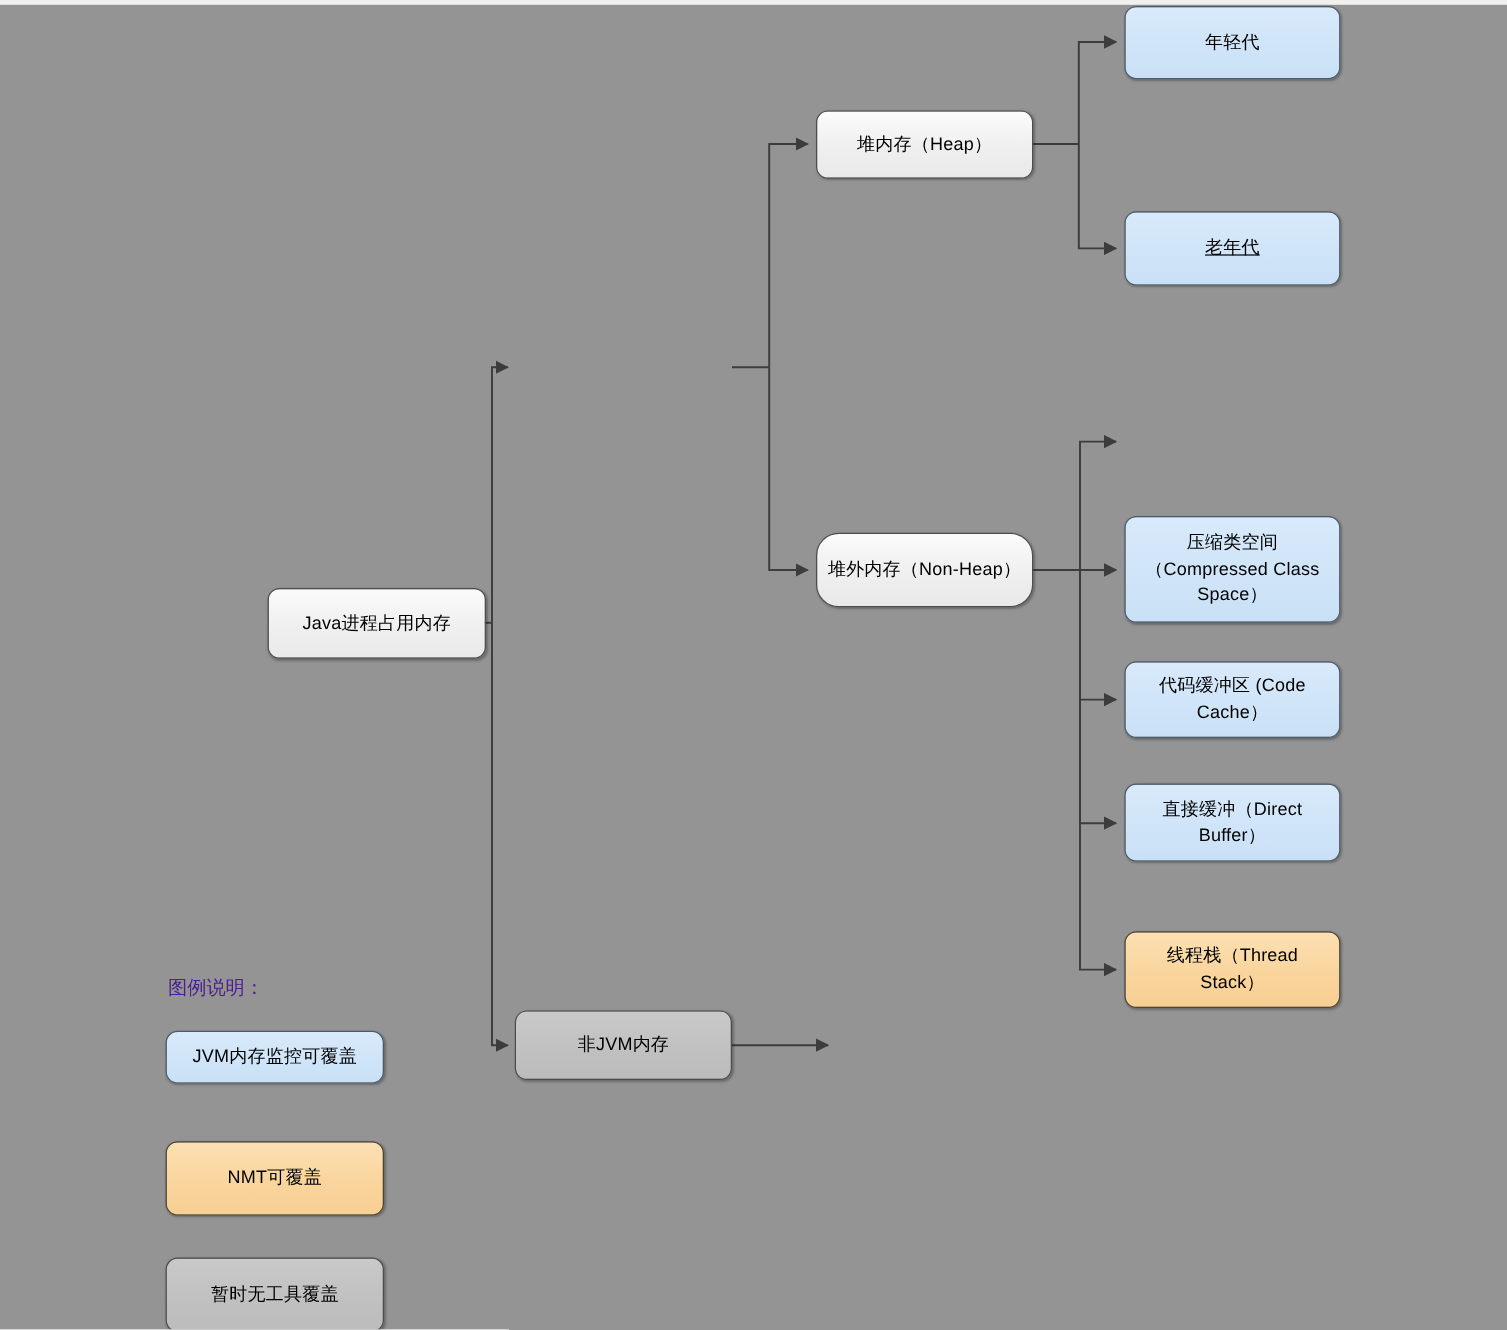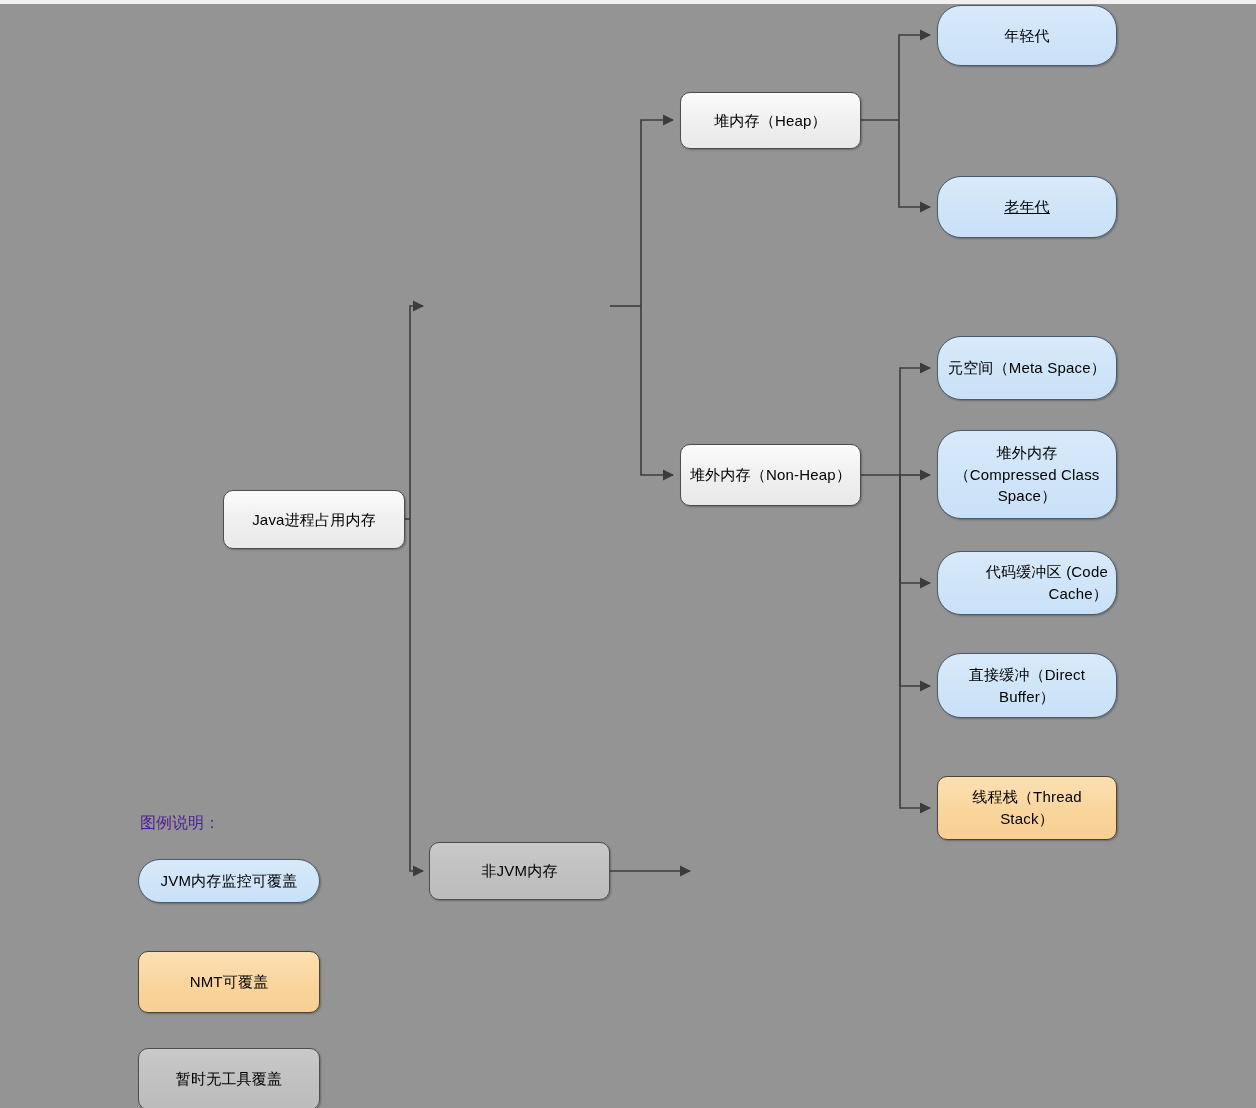--- a/index.html
+++ b/index.html
@@ -46,21 +46,20 @@
     letter-spacing: 0.2px;
     padding: 4px 8px;
     box-shadow: 1px 1px 2px rgba(0,0,0,0.28);
   }
   .node-light {
     background: linear-gradient(180deg, #fbfbfb 0%, #efefef 55%, #e9e9e9 100%);
   }
   .node-blue {
     background: linear-gradient(180deg, #d8eafb 0%, #cfe4f8 60%, #c9e0f6 100%);
     border-color: #4a5b6b;
-    border-radius: 24px;
   }
   .node-orange {
     background: linear-gradient(180deg, #fce0b2 0%, #f9d49b 60%, #f7cf93 100%);
     border-color: #4d4433;
   }
   .node-gray {
     background: linear-gradient(180deg, #c9c9c9 0%, #c0c0c0 60%, #bcbcbc 100%);
     border-color: #4d4d4d;
   }
   .legend-title {
@@ -114,43 +113,40 @@
 
 
   <div class="node node-gray" style="left:429px; top:842px; width:181px; height:58px;">
     <span>非JVM内存</span>
   </div>
 
   <div class="node node-light" style="left:680px; top:92px; width:181px; height:57px;">
     <span>堆内存（Heap）</span>
   </div>
 
-  <div class="node node-light" style="left:680px; top:444px; width:181px; height:62px;">
+  <div class="node node-light" style="left:680px; top:444px; width:181px; height:62px;border-radius:19px;">
     <span>堆外内存（Non-Heap）</span>
   </div>
 
   <div class="node node-blue" style="left:937px; top:5px; width:180px; height:61px;">
     <span>年轻代</span>
   </div>
 
   <div class="node node-blue" style="left:937px; top:176px; width:180px; height:62px;text-decoration:underline;">
     <span>
       <span>老年代</span>
     </span>
   </div>
 
-  <div class="node node-blue" style="left:937px; top:336px; width:180px; height:64px;">
-    <span>元空间（Meta Space）</span>
+
+  <div class="node node-blue" style="left:937px; top:430px; width:180px; height:89px;">
+    <span>压缩类空间（Compressed Class Space）</span>
   </div>
 
-  <div class="node node-blue" style="left:937px; top:430px; width:180px; height:89px;">
-    <span>堆外内存（Compressed Class Space）</span>
-  </div>
-
-  <div class="node node-blue" style="left:937px; top:551px; width:180px; height:64px;text-align:right;">
+  <div class="node node-blue" style="left:937px; top:551px; width:180px; height:64px;">
     <span>代码缓冲区 (Code Cache）</span>
   </div>
 
   <div class="node node-blue" style="left:937px; top:653px; width:180px; height:65px;">
     <span>直接缓冲（Direct Buffer）</span>
   </div>
 
   <div class="node node-orange" style="left:937px; top:776px; width:180px; height:64px;">
     <span>线程栈（Thread Stack）</span>
   </div>

